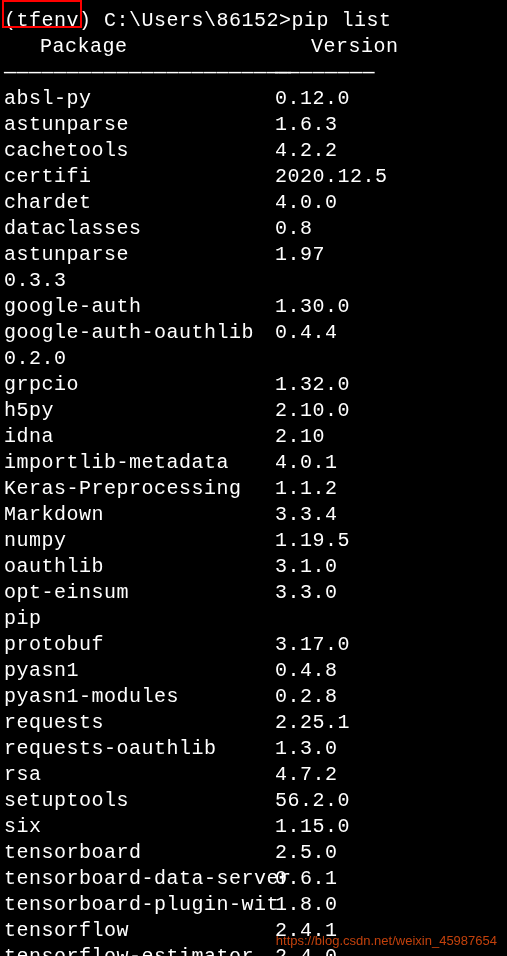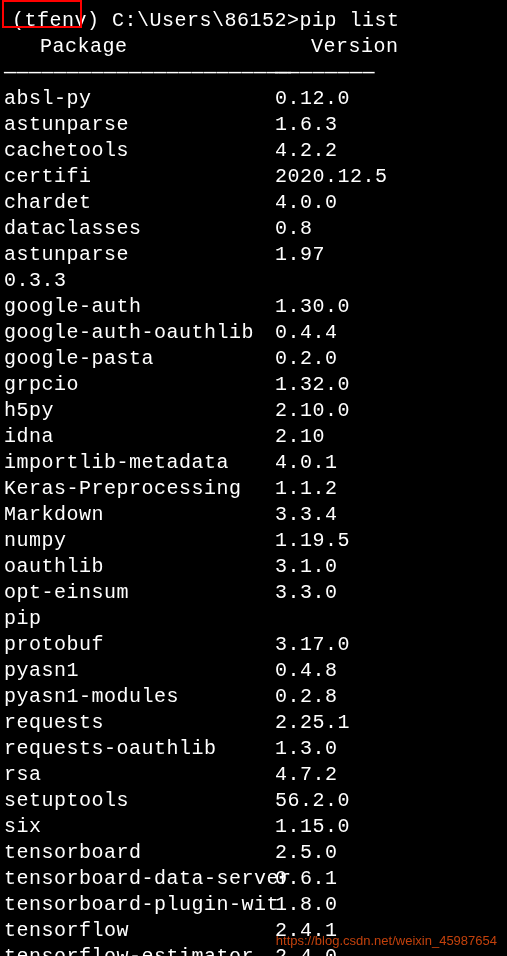--- a/index.html
+++ b/index.html
@@ -26,21 +26,20 @@
       height: 28px;
       border: 2px solid #ff0000;
       pointer-events: none;
     }
     .prompt-line {
       white-space: pre;
       line-height: 26px;
     }
     .env-name {
       white-space: pre;
-      padding-left: 8px;
     }
     .header-row {
       display: flex;
       line-height: 26px;
       margin-left: 36px;
     }
     .header-pkg {
       width: 271px;
     }
     .header-ver {
@@ -132,21 +131,20 @@
     </div>
     <div class="package-row">
       <div class="pkg-name">google-auth</div>
       <div class="pkg-version">1.30.0</div>
     </div>
     <div class="package-row">
       <div class="pkg-name">google-auth-oauthlib</div>
       <div class="pkg-version">0.4.4</div>
     </div>
     <div class="package-row">
-      <div class="pkg-name">google-pasta</div>
       <div class="pkg-version">0.2.0</div>
     </div>
     <div class="package-row">
       <div class="pkg-name">grpcio</div>
       <div class="pkg-version">1.32.0</div>
     </div>
     <div class="package-row">
       <div class="pkg-name">h5py</div>
       <div class="pkg-version">2.10.0</div>
     </div>

